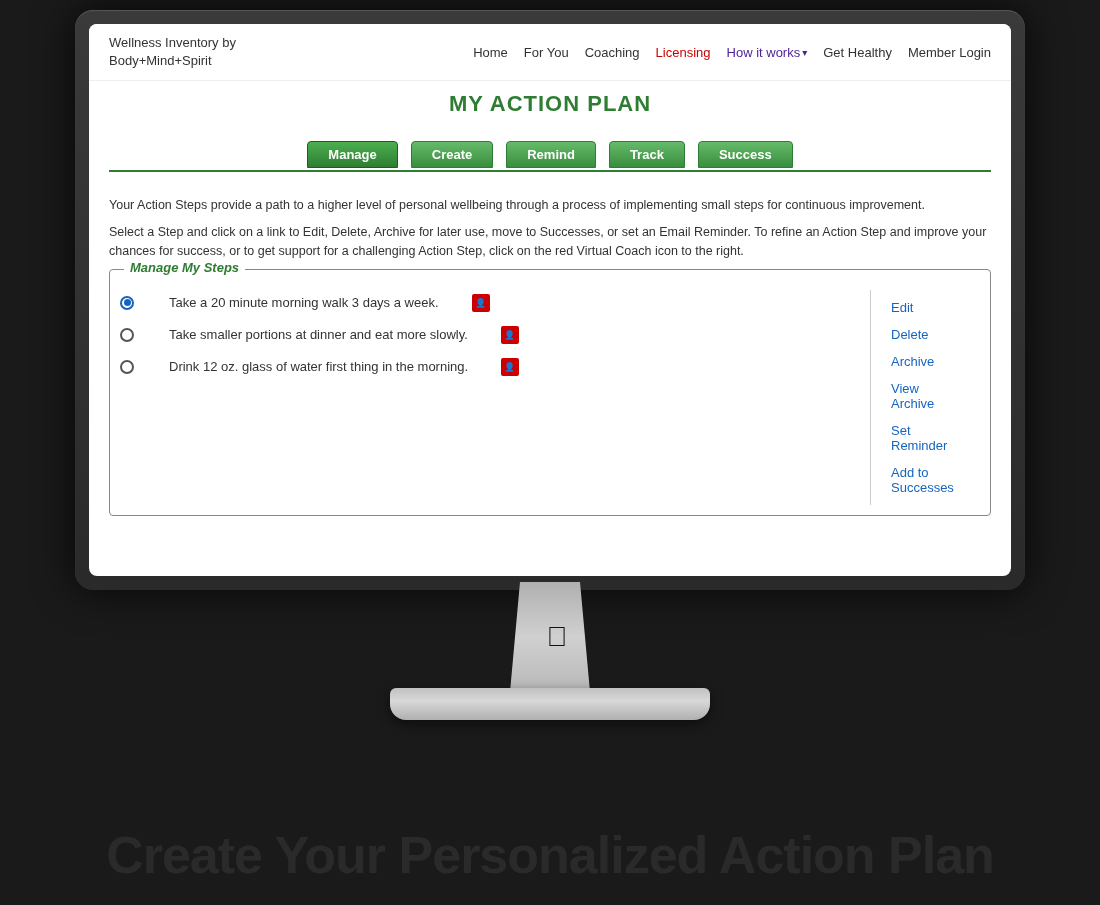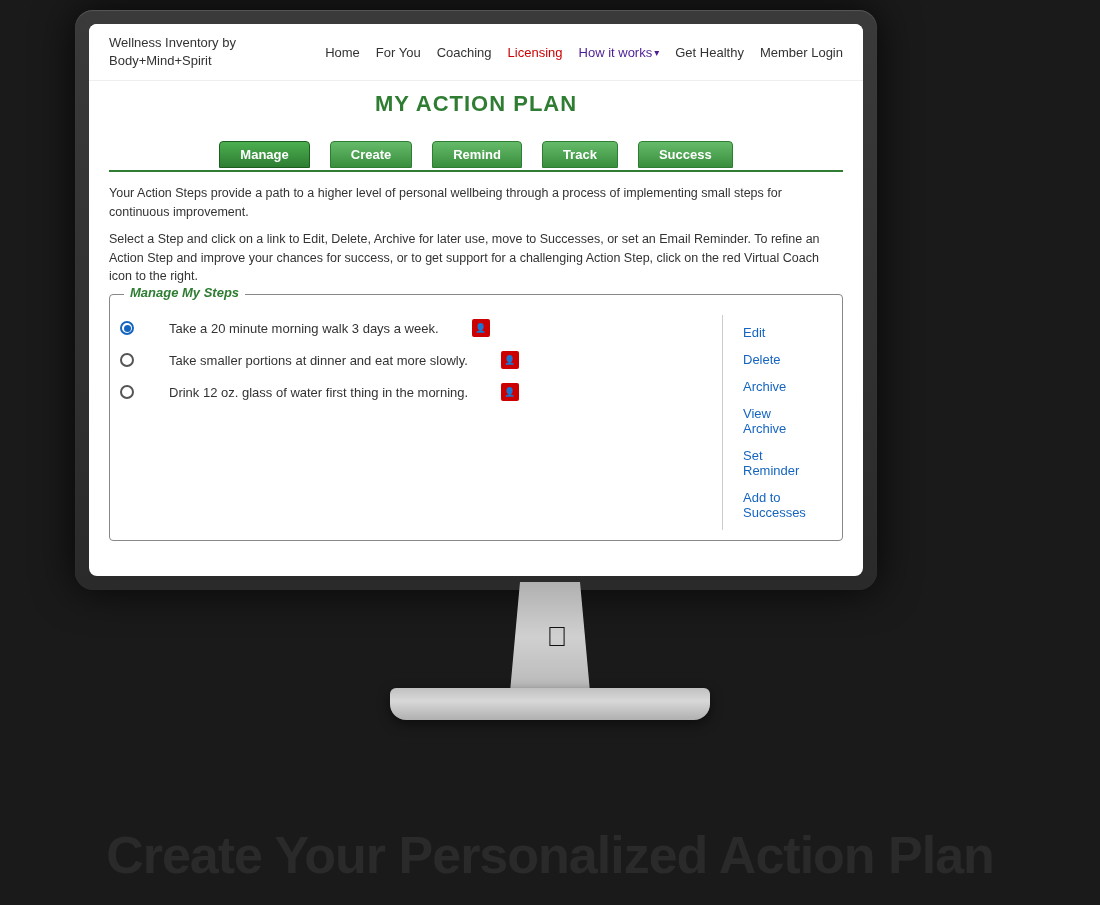--- a/index.html
+++ b/index.html
@@ -10,21 +10,21 @@
       height: 905px;
       overflow: hidden;
       position: relative;
     }
 
     
     .monitor-outer {
       position: absolute;
       top: 10px;
       left: 75px;
-      width: 802px;
+      width: 950px;
       height: 580px;
       background: linear-gradient(180deg, #3a3a3a 0%, #2a2a2a 100%);
       border-radius: 18px;
       padding: 14px;
       box-shadow: 0 0 40px rgba(0,0,0,0.8), inset 0 1px 1px rgba(255,255,255,0.15);
     }
 
     .monitor-bezel {
       width: 100%;
       height: 100%;
@@ -140,22 +140,22 @@
       font-weight: bold;
       color: #2e7d32;
       letter-spacing: 1px;
       margin-bottom: 24px;
     }
 
     
     .tabs {
       display: flex;
       justify-content: center;
-      gap: 20px;
-      margin-bottom: 12px;
+      gap: 13px;
+      margin-bottom: 24px;
       border-bottom: 2px solid #2e7d32;
       padding-bottom: 2px;
     }
 
     .tab-btn {
       padding: 5px 20px;
       border: none;
       border-radius: 4px 4px 0 0;
       font-size: 13px;
       font-weight: bold;

